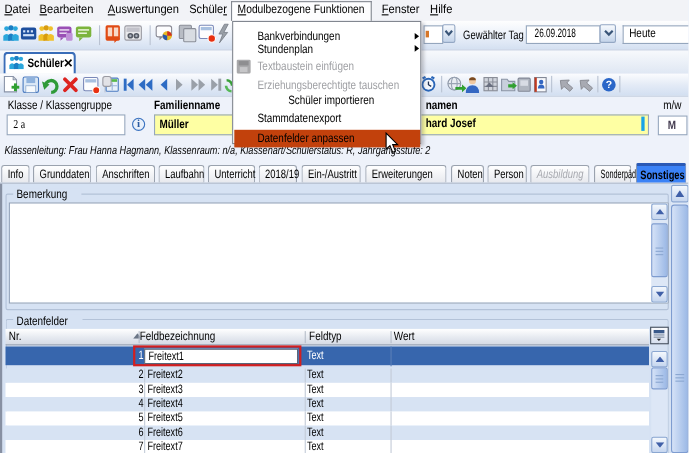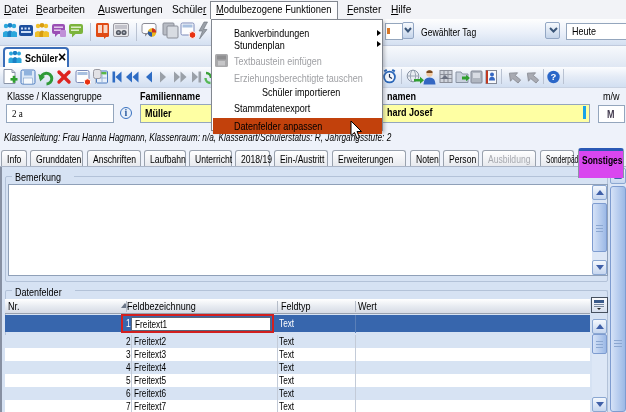--- a/index.html
+++ b/index.html
@@ -142,20 +142,23 @@
       </g>
   </svg>
   <div class="fld" style="left:385px;top:22.5px;width:16px;height:15px;">
       <span class="abs" style="left:1px;top:4px;width:2.5px;height:6px;background:#d87828;"></span>
     </div>
   <div class="cbtn" style="left:402px;top:22px;width:12px;"></div>
   <svg class="abs" style="left:404px;top:27px;" width="9" height="7">
       <polyline points="1,1 4,4.5 7,1" fill="none" stroke="#3a5578" stroke-width="2"></polyline>
     </svg>
   <div class="t" style="left:420.5px;top:26px;transform:scaleX(0.78);">Gewählter Tag</div>
+  <div class="fld" style="left:478px;top:22.5px;width:66px;height:15px;">
+      <span class="t" style="left:7px;top:1px;transform:scaleX(0.68);">26.09.2018</span>
+    </div>
   <div class="cbtn" style="left:545px;top:22px;"></div>
   <svg class="abs" style="left:549px;top:27px;" width="9" height="7">
       <polyline points="1,1 4.5,4.5 8,1" fill="none" stroke="#3a5578" stroke-width="2"></polyline>
     </svg>
   <div class="fld" style="left:566px;top:22.5px;width:60px;height:15px;border-right:none;">
       <span class="t" style="left:5px;top:1px;">Heute</span>
     </div>
 
   <div class="abs" id="tabbar"></div>
   <div class="abs" id="doctab"></div>
@@ -339,27 +342,27 @@
     </div>
     <div class="tab" style="left:332px;width:74px;">
       <span class="t" style="left:5px;top:2px;transform:scaleX(0.78);">Erweiterungen</span>
     </div>
     <div class="tab" style="left:409.5px;width:30px;">
       <span class="t" style="left:5px;top:2px;transform:scaleX(0.78);">Noten</span>
     </div>
     <div class="tab" style="left:443px;width:36px;">
       <span class="t" style="left:5px;top:2px;transform:scaleX(0.78);">Person</span>
     </div>
-    <div class="tab" style="left:482px;width:54px;color:#a8aab0;">
+    <div class="tab" style="left:482px;width:54px;color:#a8aab0;font-style:italic;">
       <span class="t" style="left:5px;top:2px;transform:scaleX(0.78);">Ausbildung</span>
     </div>
     <div class="tab" style="left:539.5px;width:34.5px;">
       <span class="t" style="left:5px;top:2px;transform:scaleX(0.6);">Sonderpäd.</span>
     </div>
-    <div class="tab" style="left:578px;width:46px;top:148px;height:30px;background:#d946ef;border:1px solid #8a94a4;border-bottom:none;border-top:3px solid #2a59b5;z-index:3;">
+    <div class="tab" style="left:578px;width:46px;top:148px;height:18px;background:#3b82f6;border:1px solid #8a94a4;border-bottom:none;border-top:3px solid #2a59b5;z-index:3;">
       <span class="t" style="left:3px;top:3px;font-weight:bold;transform:scaleX(0.77);">Sonstiges</span>
     </div>
 
   <div class="abs" id="content"></div>
   <div class="abs" style="left:0;top:166px;width:626px;height:1px;background:#a9b4c6;z-index:2;"></div>
   <div class="abs" style="left:0;top:167px;width:2px;height:245px;background:#8790a2;"></div>
 
   <div class="gbox" style="left:5px;top:176px;width:601px;height:104px;"></div>
   <div class="glabel" style="left:12px;top:171px;"><span style="display:inline-block;transform:scaleX(0.82);transform-origin:0 50%;">Bemerkung</span></div>
   <div class="abs" style="left:8px;top:184px;width:600px;height:92px;background:#fff;border:1px solid #8fa0b8;box-sizing:border-box;"></div>

